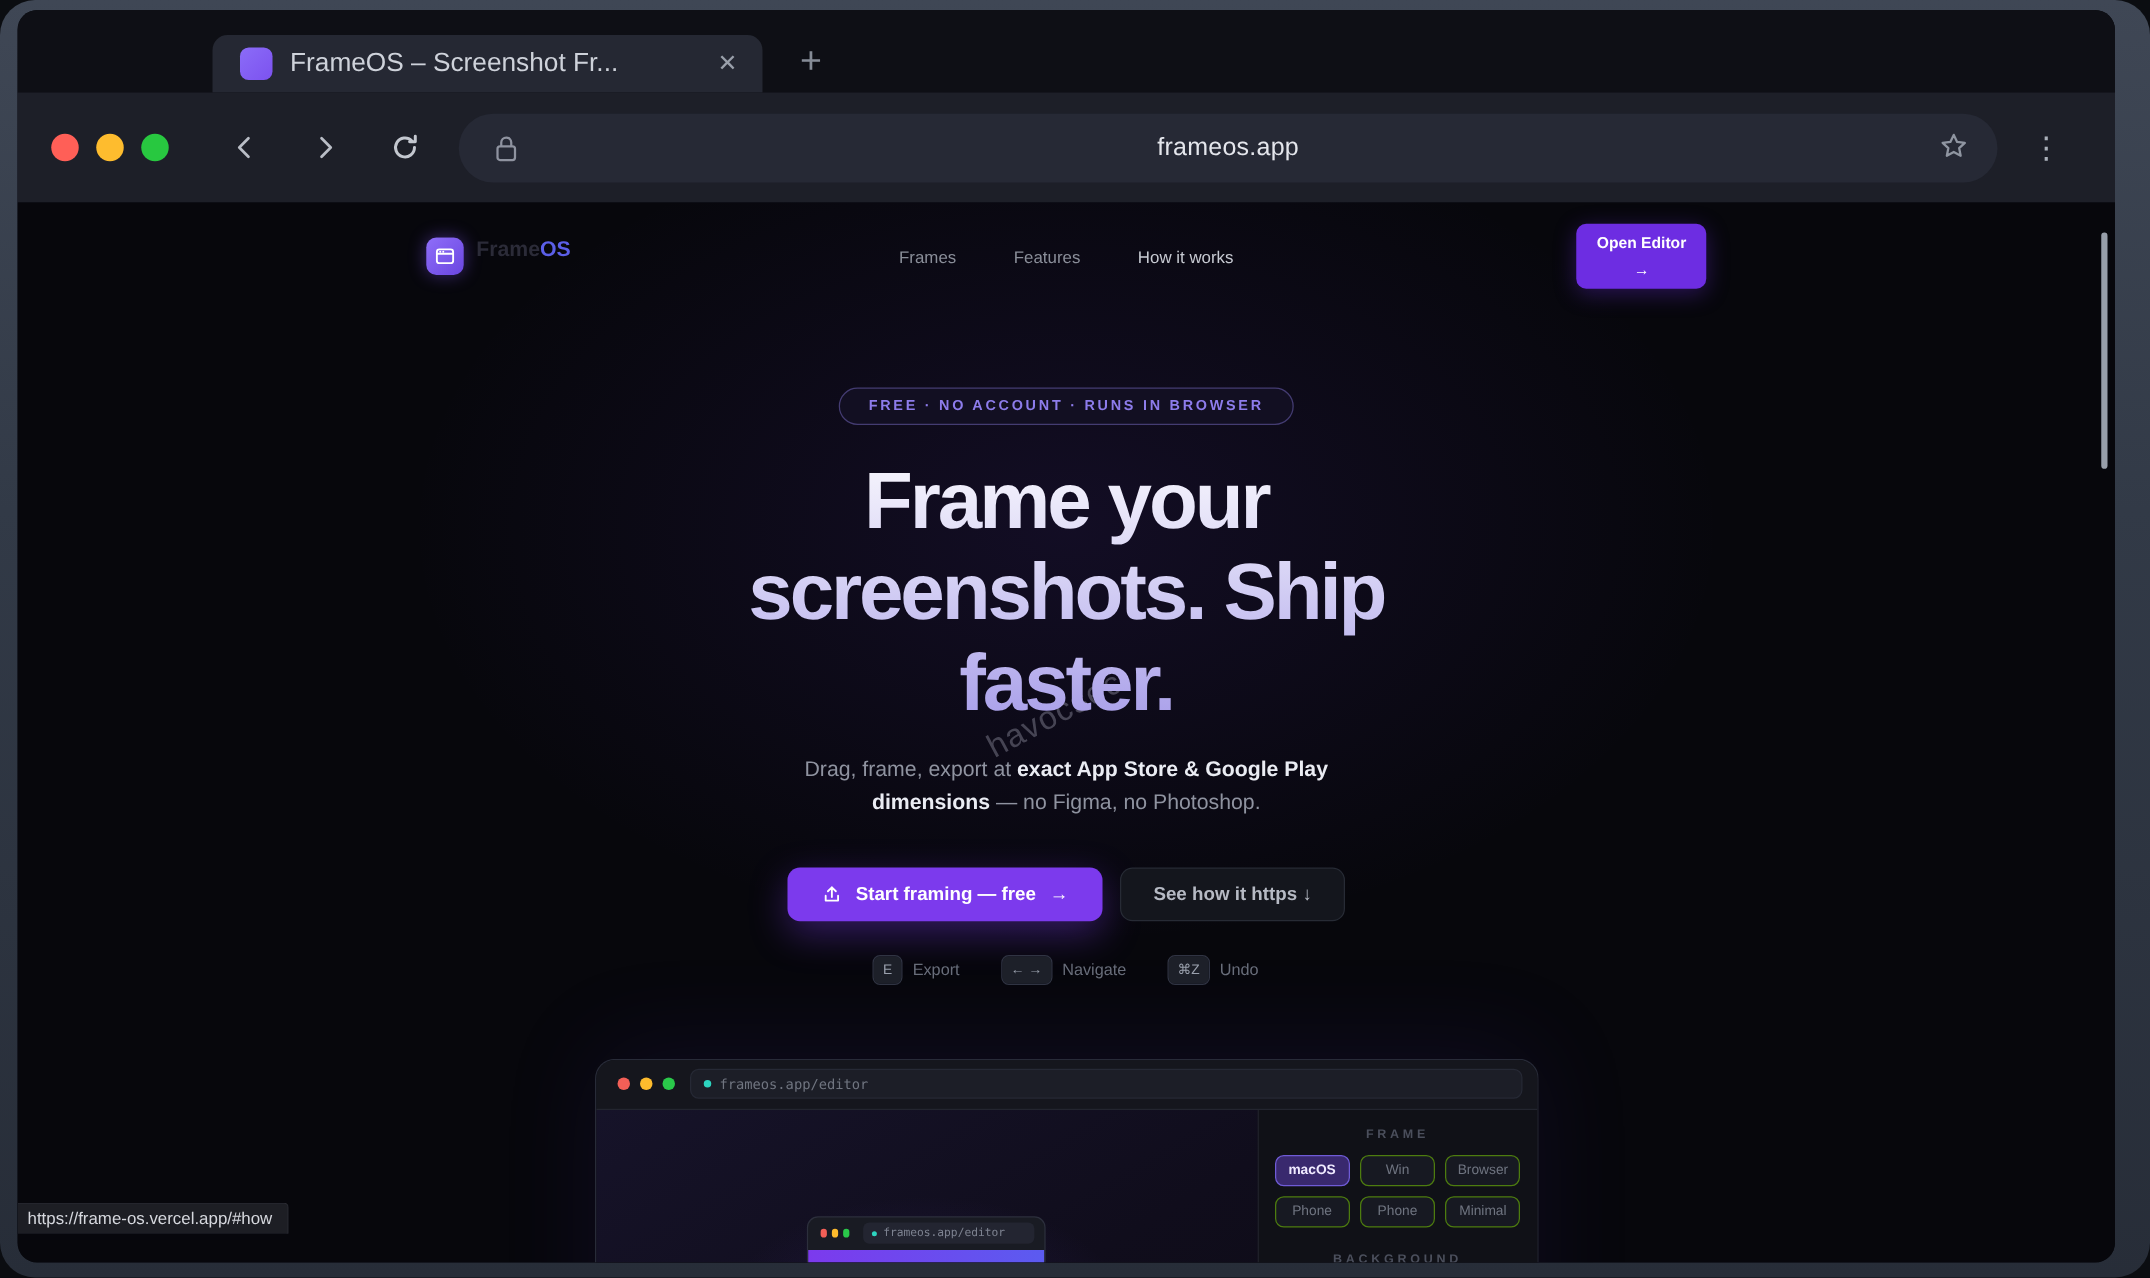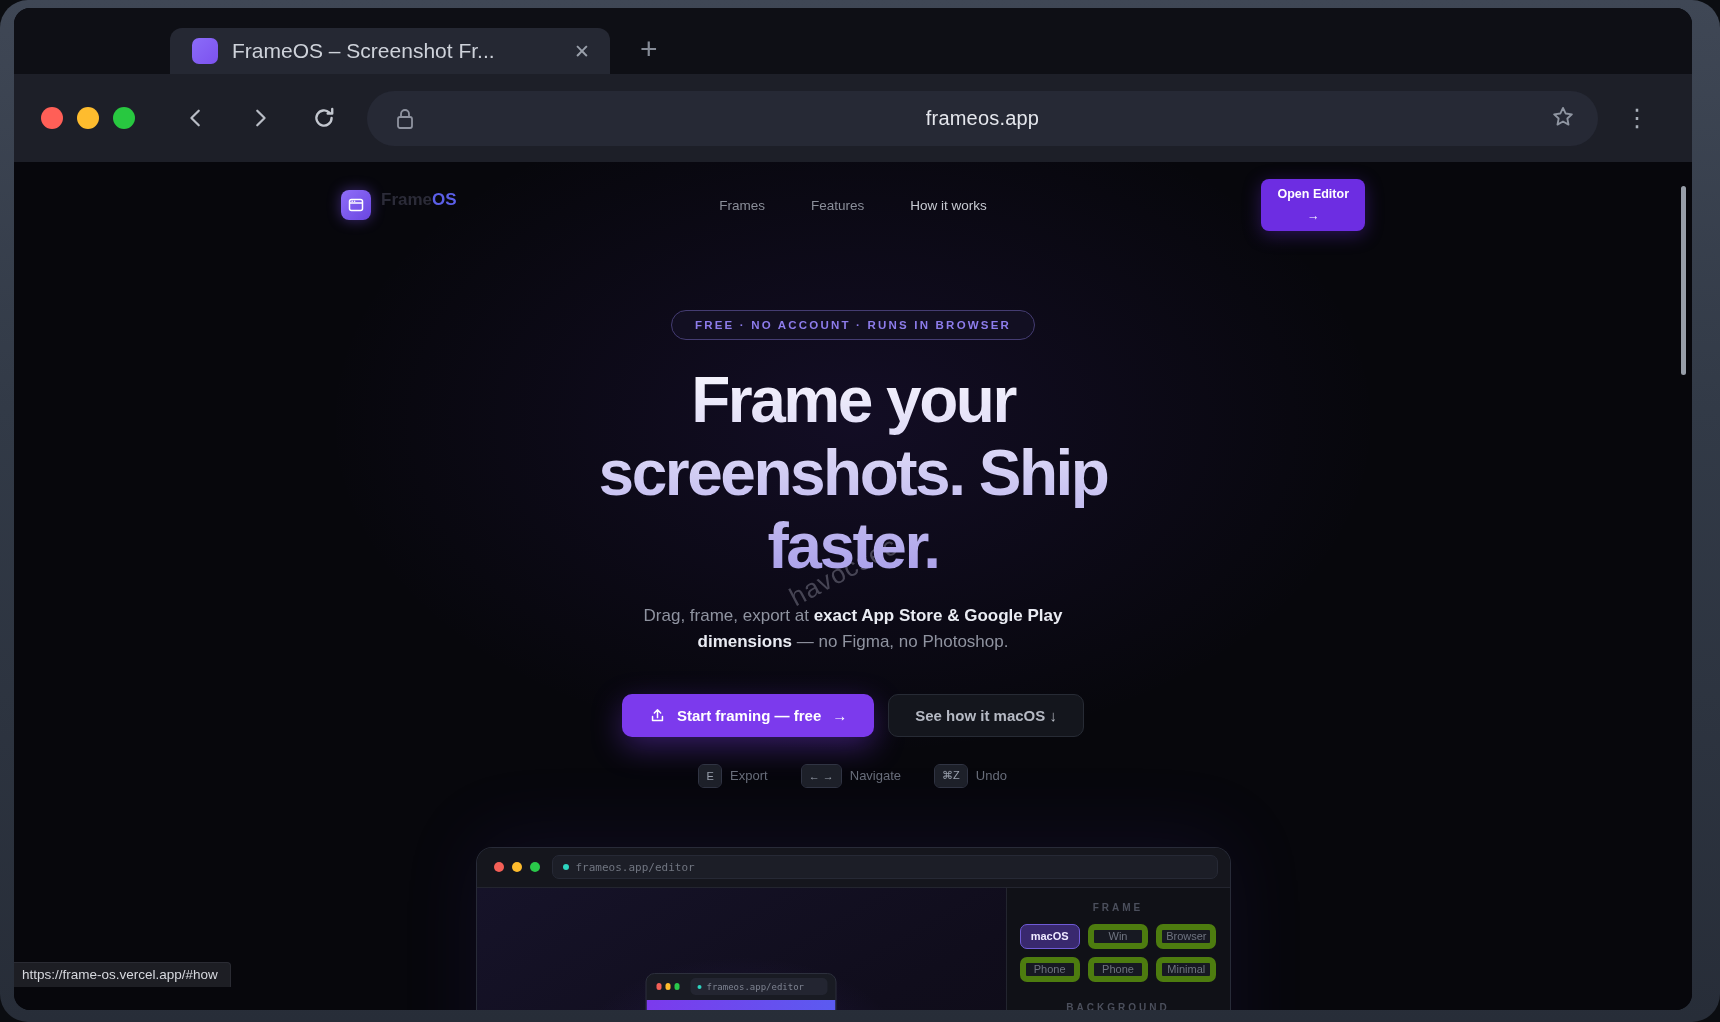--- a/index.html
+++ b/index.html
@@ -109,21 +109,21 @@
   .mini-dot { width:5px; height:7px; border-radius:3px; }
   .mini-pill { flex:1; margin-left:11px; height:17px; border-radius:5px; background:#232531;
     display:flex; align-items:center; gap:5px; padding:0 7px; }
   .mini-pill .tealdot { width:4px; height:4px; }
   .mini-url { font-family:"DejaVu Sans Mono",monospace; font-size:9px; color:#7d8290; white-space:nowrap; }
   .mini-bar { height:46px; background:linear-gradient(90deg,#7c3aed,#5b5bf0); }
 
   .pv-panel { width:224px; flex:none; border-left:1px solid #23252f; background:#101117; padding:14px 13px; }
   .panel-label { text-align:center; font-size:10px; font-weight:700; letter-spacing:3px; color:#4b4f5c; }
   .frame-grid { margin-top:11px; display:grid; grid-template-columns:repeat(3,1fr); gap:8px; }
-  .fbtn { height:25px; border-radius:7px; background:#171922; border:6px solid #4d7c0f;
+  .fbtn { height:25px; border-radius:7px; background:#171922; border:1px solid #4d7c0f;
     color:#6f7480; font-size:11px; display:flex; align-items:center; justify-content:center; }
   .fbtn.selected { background:#39296e; border:1px solid #6f5bd6; color:#efeaff; font-weight:700; }
   .bg-label { margin-top:20px; }
 
   
   .status { position:absolute; left:0; bottom:23px; background:#1d1e24; border:1px solid #2a2b33; border-left:none;
     border-bottom:none; border-radius:0 4px 0 0; padding:4px 12px 5px 8px; font-size:13.5px; color:#d6d8de; }
 </style>
 </head>
 <body>
@@ -217,21 +217,21 @@
 
           <div class="cta-row">
             <button class="btn-primary">
               <svg width="17" height="17" viewBox="0 0 24 24">
                   <path d="M12 15V4M7.5 8.5L12 4l4.5 4.5" fill="none" stroke="#fff" stroke-width="2.1" stroke-linecap="round" stroke-linejoin="round"></path>
                   <path d="M5 13.5V19h14v-5.5" fill="none" stroke="#fff" stroke-width="2.1" stroke-linecap="round" stroke-linejoin="round"></path>
                 </svg>
               <span>Start framing — free</span>
               <span>→</span>
             </button>
-            <button class="btn-secondary">See how it macOS ↓</button>
+            <button class="btn-secondary">See how it https ↓</button>
           </div>
 
           <div class="shortcuts">
             <div class="shortcut">
               <span class="kbd">E</span>
               <span>Export</span>
             </div>
             <div class="shortcut">
               <span class="kbd">← →</span>
               <span>Navigate</span>

